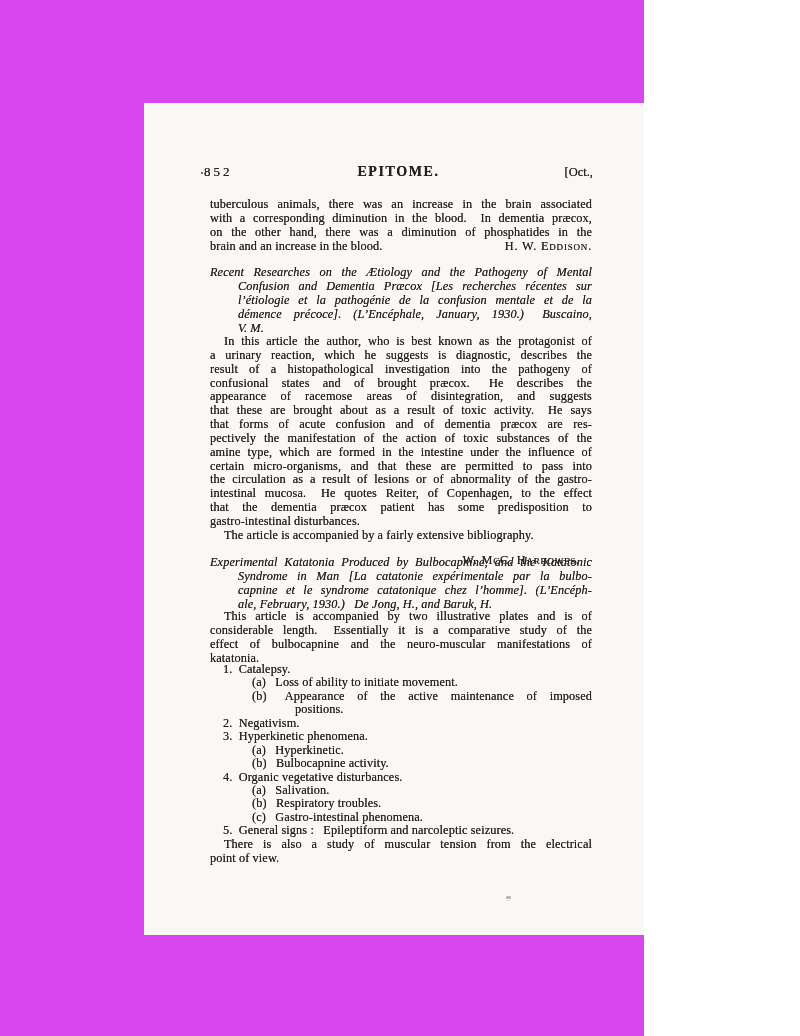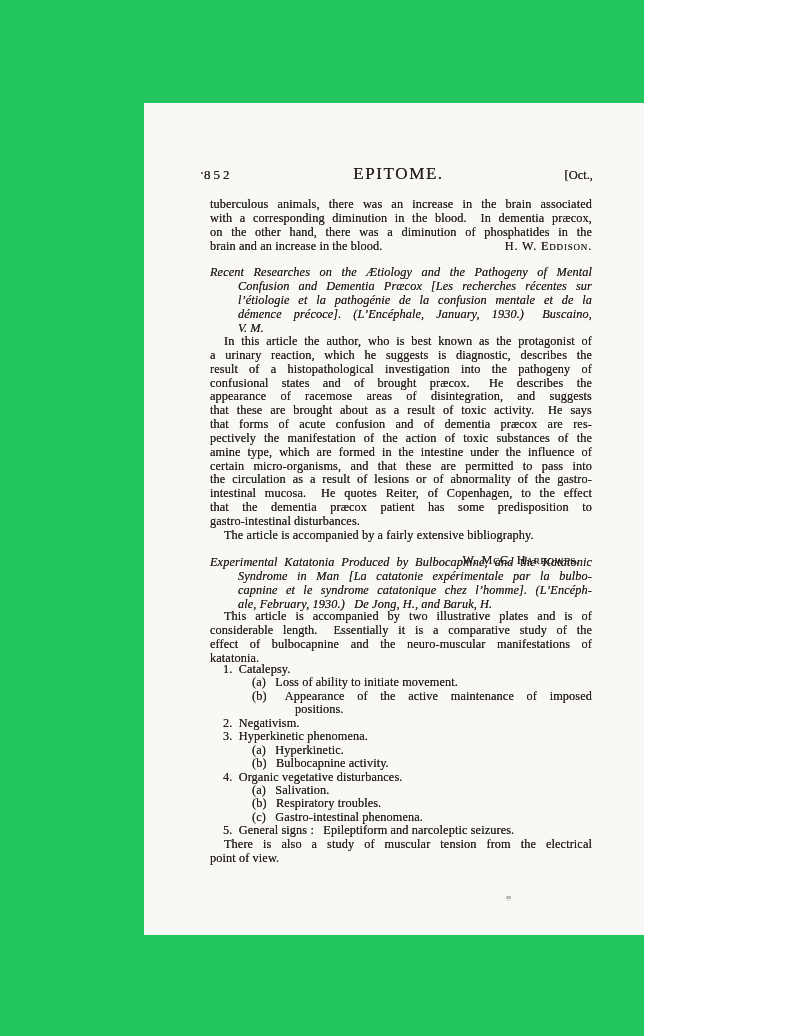--- a/index.html
+++ b/index.html
@@ -1,33 +1,33 @@
 <!DOCTYPE html>
 <html><head>
 <meta charset="utf-8">
 <title>Scanned journal page</title>
 <style>
   html,body{margin:0;padding:0;}
   .canvas{
     position:relative;width:644px;height:1036px;overflow:hidden;
-    background:#22c55e;
+    background:#d946ef;
     font-family:"Liberation Serif","DejaVu Serif",serif;
   }
   .scan-page{
     position:absolute;left:144px;top:103px;width:513px;height:832px;
     background:#f9f8f5;
     color:#24211d;
   }
   .scan-page *{color:#24211d;}
   .header-row{
     position:absolute;left:60px;top:61px;width:389px;
     display:flex;justify-content:space-between;align-items:baseline;
   }
   .pagenum{font-size:13px;letter-spacing:3px;text-shadow:0 0 .5px rgba(36,33,29,.85);}
-  .running-title{font-size:17px;letter-spacing:1.6px;text-shadow:0 0 .5px rgba(36,33,29,.85);}
+  .running-title{font-size:14px;letter-spacing:1.6px;text-shadow:0 0 .5px rgba(36,33,29,.85);font-weight:bold;}
   .issue{font-size:12.5px;text-shadow:0 0 .5px rgba(36,33,29,.85);}
   .block{
     position:absolute;left:66px;width:382px;
     font-size:12.3px;letter-spacing:.1px;
     text-shadow:0 0 .5px rgba(36,33,29,.8);
   }
   .ln{line-height:14px;height:14px;}
   .lh138 .ln{line-height:13.85px;height:13.85px;}
   .list .ln{line-height:13.45px;height:13.45px;}
   .j{text-align:justify;text-align-last:justify;}

